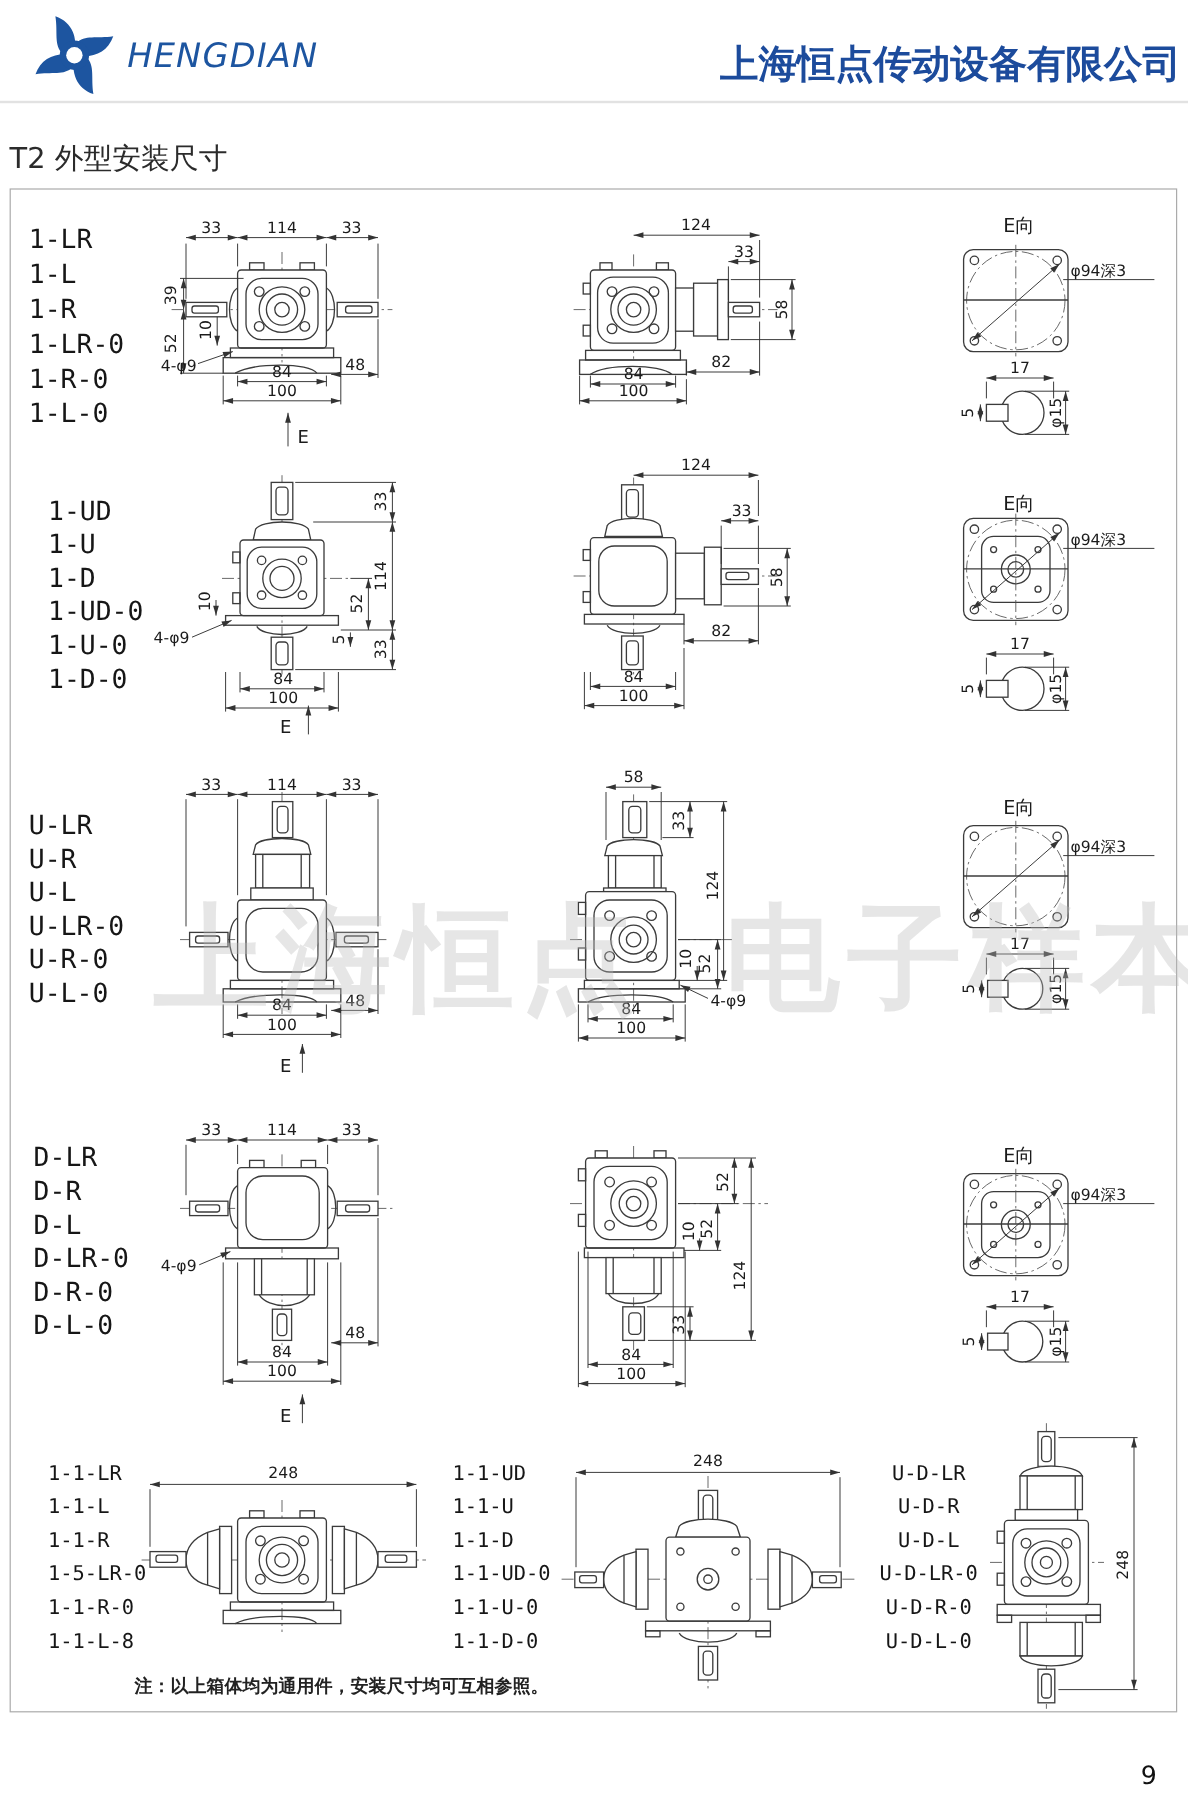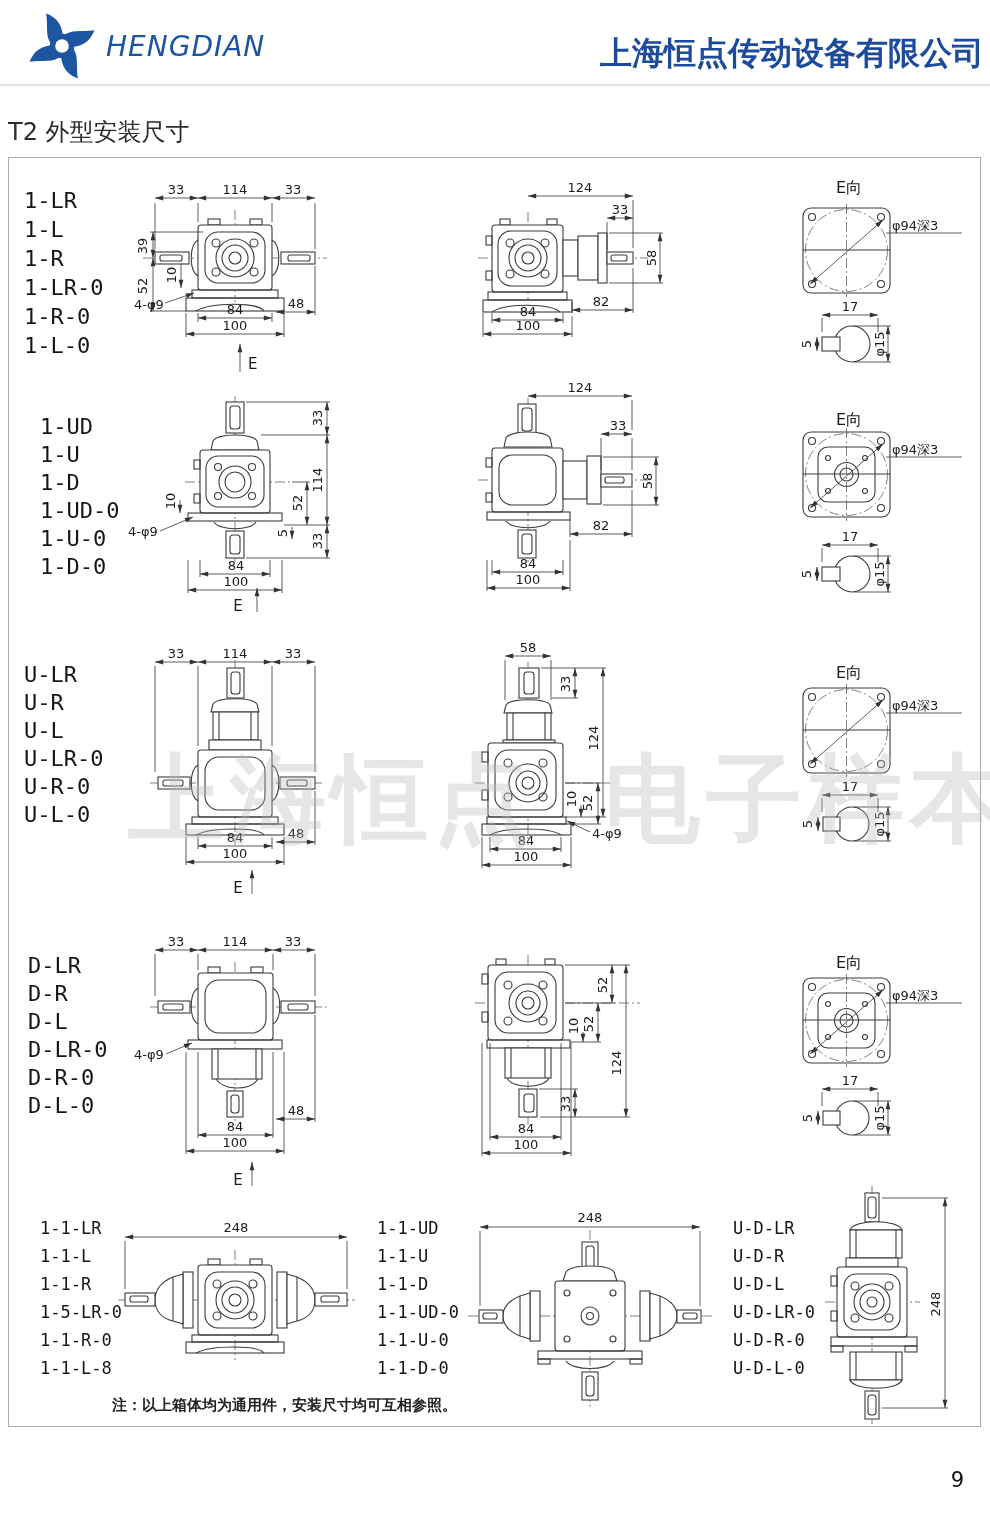--- a/index.html
+++ b/index.html
@@ -9,25 +9,25 @@
   .hdr-company{position:absolute;right:6px;top:32px;font-size:32px;font-weight:bold;color:#1c4b9c;font-family:"Liberation Serif",serif;}
   .hdr-rule{position:absolute;left:0;top:84px;width:990px;height:2px;background:#e2e2e2;}
   .page-title{position:absolute;left:8px;top:116px;font-size:24px;color:#2b2b2b;}
   .main-box{position:absolute;left:8px;top:157px;width:971px;height:1268px;border:1px solid #ababab;background:#fff;}
   .mlist{position:absolute;font-family:"DejaVu Sans Mono",monospace;font-size:22px;color:#161616;}
   .mlist div{height:29px;line-height:29px;}
   .mlist.sm{font-size:17px;}
   .mlist.sm div{height:28px;line-height:28px;}
   #ml1{left:24px;top:186px;}
   #ml2{left:8px;top:413px;margin-left:32px;}#ml2 div{height:28px;line-height:28px;}
-  #ml3{left:24px;top:661px;}#ml3 div{height:28px;line-height:28px;}
+  #ml3{left:24px;top:675px;}#ml3 div{height:28px;line-height:28px;}
   #ml4{left:28px;top:952px;}#ml4 div{height:28px;line-height:28px;}
   #ml5a{left:40px;top:1214px;}
   #ml5b{left:377px;top:1214px;}
-  #ml5c{left:733px;top:1214px;}
+  #ml5c{left:733px;top:1214px;text-align:center;}
   .note{position:absolute;left:112px;top:1396px;font-size:15px;font-weight:600;color:#222;}
   .pageno{position:absolute;right:26px;top:1468px;font-size:21px;color:#111;}
   .wmark{position:absolute;left:128px;top:736px;width:845px;display:flex;gap:68px;font-size:96px;font-weight:700;letter-spacing:6px;color:rgba(185,185,185,.36);pointer-events:none;z-index:5;white-space:nowrap;}
   svg.draw{position:absolute;left:0;top:0;z-index:2;}
   svg .o{stroke:#3b3b3b;stroke-width:1.1;fill:none;}
   svg .ow{stroke:#3b3b3b;stroke-width:1.1;fill:#fff;}
   svg .c{stroke:#4c4c4c;stroke-width:.7;fill:none;stroke-dasharray:10 3 2 3;}
   svg .d{stroke:#333;stroke-width:.8;fill:none;}
   svg text{font-family:"DejaVu Sans",sans-serif;font-size:13px;fill:#1b1b1b;}
   svg text.tb{font-size:15px;}

